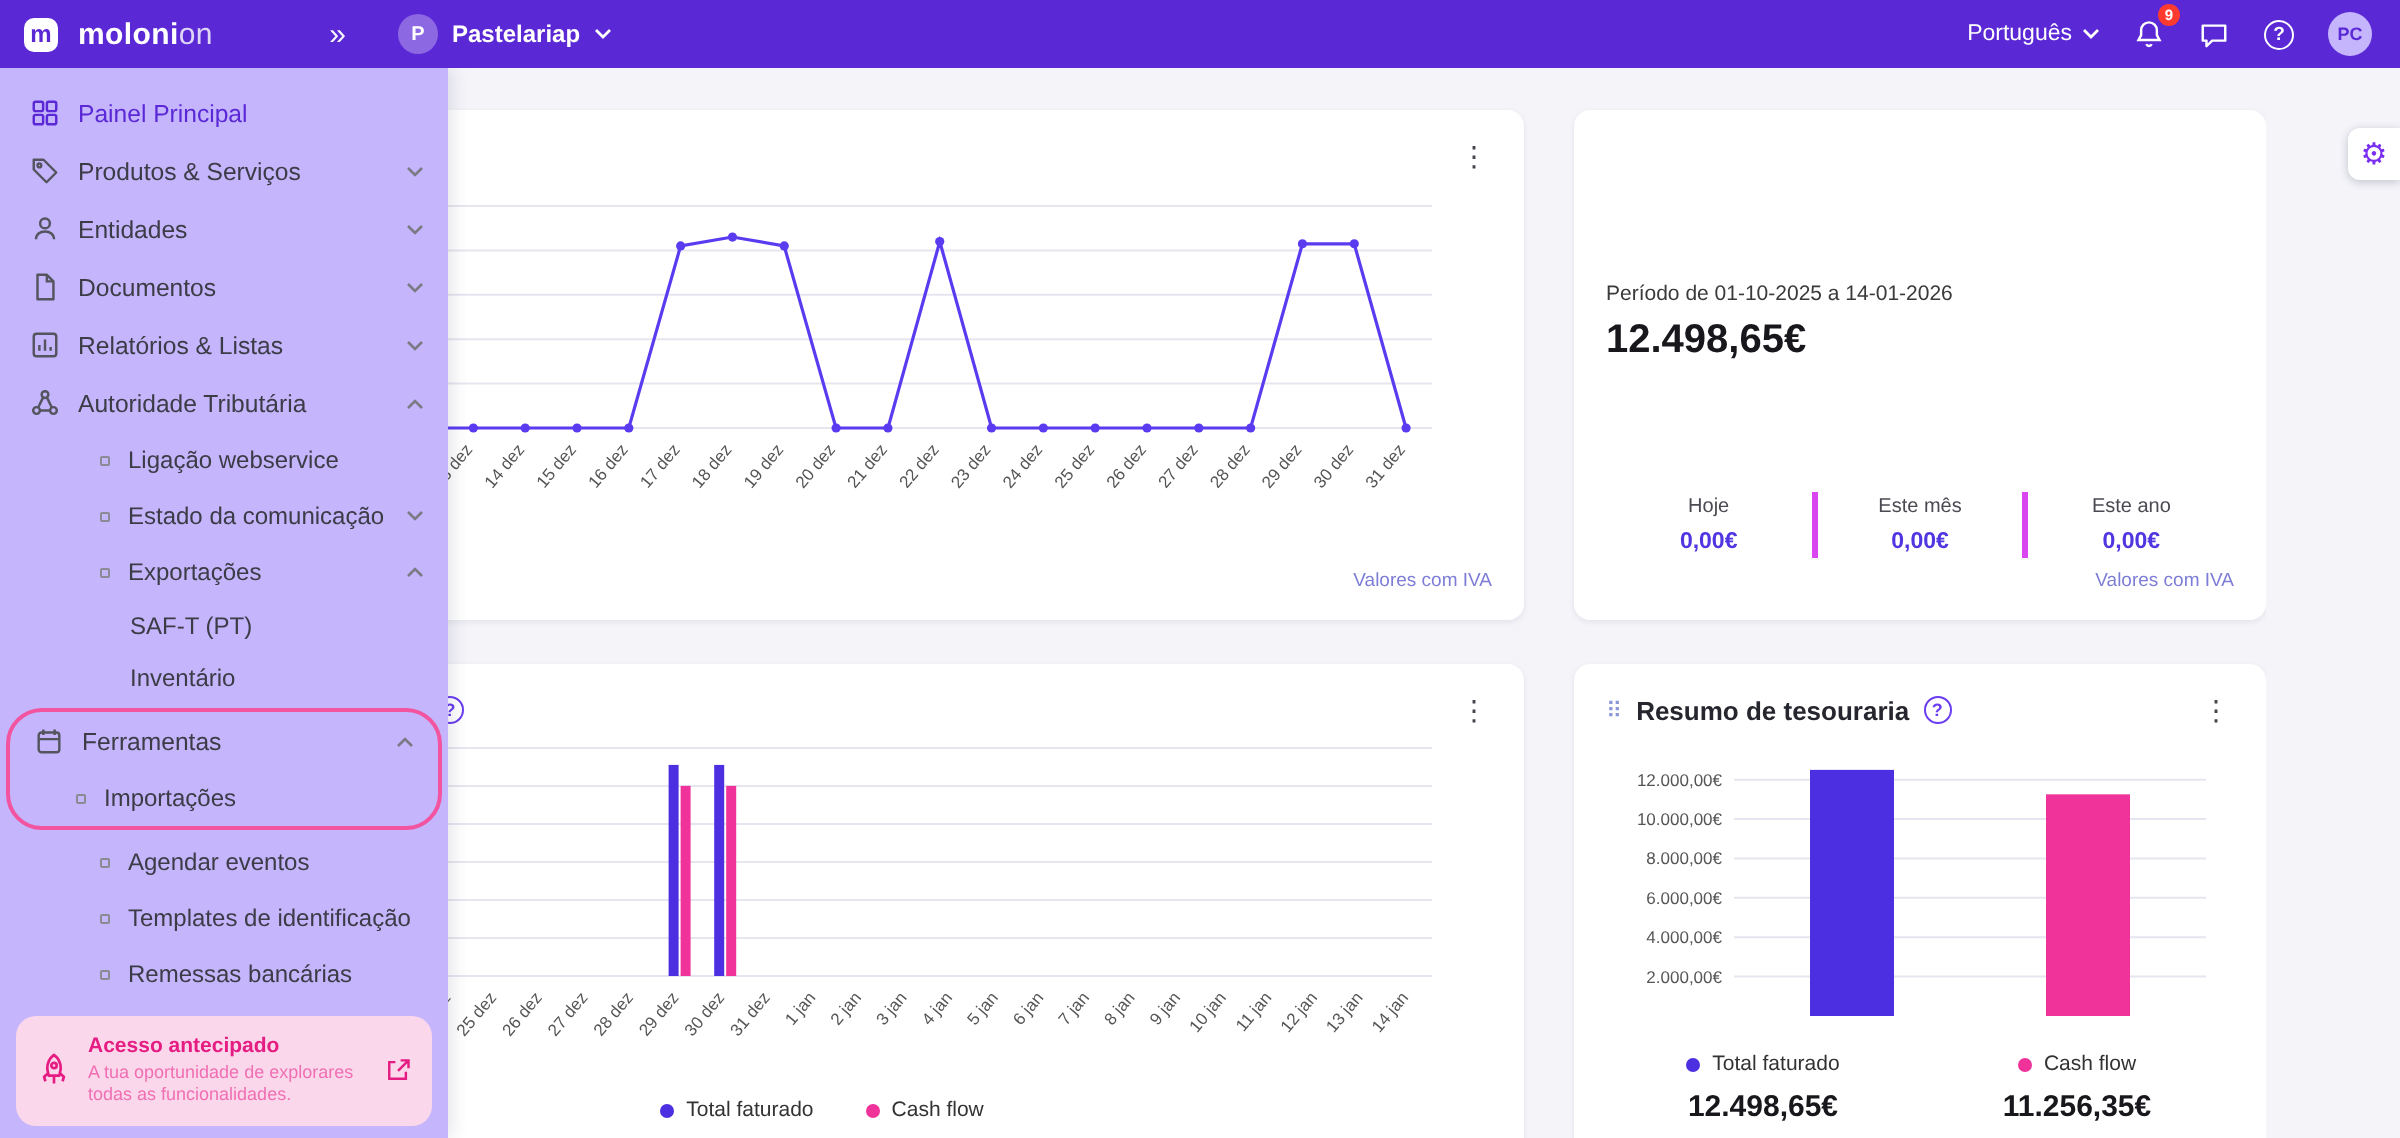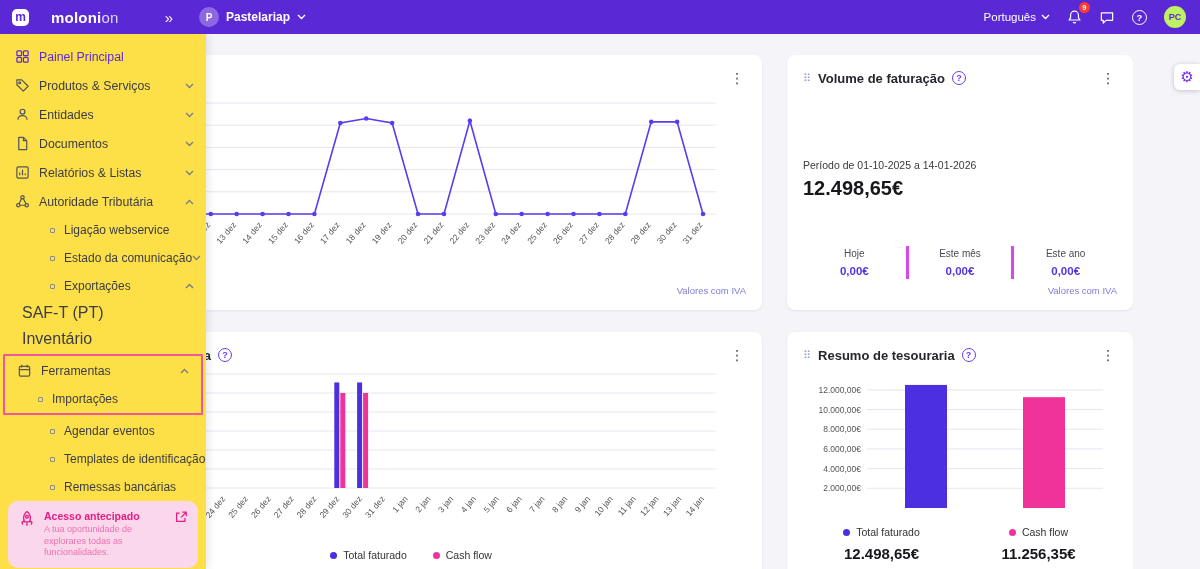--- a/index.html
+++ b/index.html
@@ -6,58 +6,58 @@
   html,body{margin:0;padding:0}
   body{width:1200px;height:569px;overflow:hidden;position:relative;
        font-family:"Liberation Sans",sans-serif;background:#f4f4f9;color:#222}
 
   
   .topbar{position:absolute;top:0;left:0;right:0;height:34px;background:#5b28d6;
           display:flex;align-items:center;z-index:30;color:#fff}
   .brand-zone{width:185px;display:flex;align-items:center;padding:0 12px;flex:none}
   .logo-square{width:17px;height:17px;background:#fff;border-radius:5px;color:#5b28d6;
                font-weight:bold;font-size:12px;display:flex;align-items:center;justify-content:center}
-  .brand-text{margin-left:22px;font-size:15px;font-weight:bold;letter-spacing:.2px}
+  .brand-text{margin-left:10px;font-size:15px;font-weight:bold;letter-spacing:.2px}
   .brand-light{font-weight:400;opacity:.8}
   .expand{margin-left:auto;font-size:15px;opacity:.95;cursor:pointer}
   .expand::before{content:"\00BB"}
   .workspace{display:flex;align-items:center;gap:7px;margin-left:14px;font-size:12px;font-weight:600;cursor:pointer}
   .ws-avatar{width:20px;height:20px;border-radius:50%;background:rgba(255,255,255,.3);
              font-size:10px;display:flex;align-items:center;justify-content:center;font-weight:700}
   .topbar-right{margin-left:auto;display:flex;align-items:center;gap:17px;padding-right:14px;font-size:11.5px}
   .lang{display:flex;align-items:center;gap:5px;cursor:pointer}
   .icon-btn{position:relative;display:flex;cursor:pointer}
   .badge{position:absolute;top:-7px;right:-8px;background:#ff3b30;color:#fff;font-size:7.5px;
          font-weight:700;border-radius:8px;padding:1.5px 3.5px;line-height:1}
   .help-circ{width:15px;height:15px;border:1.4px solid #fff;border-radius:50%;font-size:9.5px;
              font-weight:700;display:flex;align-items:center;justify-content:center}
   .help-circ::before{content:"?"}
-  .user-avatar{width:22px;height:22px;border-radius:50%;background:#bef264;color:#5b28d6;
+  .user-avatar{width:22px;height:22px;border-radius:50%;background:#c4b5fd;color:#5b28d6;
                font-size:9px;font-weight:700;display:flex;align-items:center;justify-content:center;cursor:pointer}
 
   
-  .sidebar{position:absolute;top:34px;left:0;bottom:0;width:206px;background:#fde047;z-index:20;
+  .sidebar{position:absolute;top:34px;left:0;bottom:0;width:224px;background:#c4b5fd;z-index:20;
            box-shadow:2px 0 8px rgba(40,40,80,.12);display:flex;flex-direction:column}
   .nav{padding-top:8px}
   .nav-item{display:flex;align-items:center;height:29px;padding:0 12px 0 14px;font-size:12.3px;
             color:#3c3c46;cursor:pointer;white-space:nowrap}
   .nav-item .ico{width:16px;display:flex;justify-content:center;margin-right:9px;color:#54545e;flex:none}
   .nav-item.active{color:#5b28d6}
   .nav-item.active .ico{color:#5b28d6}
   .chev{margin-left:auto;color:#7a7a84;display:flex;flex:none}
   .chev.up{transform:rotate(180deg)}
   .sub{padding-left:50px;height:28px;font-size:12px}
   .sub .bullet{width:5px;height:5px;border:1px solid #8a8a95;border-radius:1px;margin-right:9px;flex:none}
-  .sub2{padding-left:22px;height:26px;font-size:16px}
-  .hl-box{border:2.5px solid #f2549f;border-radius:1px;margin:2px 3px;overflow:hidden}
+  .sub2{padding-left:65px;height:26px;font-size:12px}
+  .hl-box{border:2.5px solid #f2549f;border-radius:18px;margin:2px 3px;overflow:hidden}
   .hl-box .nav-item{padding-left:11px}
   .hl-box .sub{padding-left:33px}
 
   .promo{margin:8px 8px 6px;margin-top:auto;background:#fbd7ec;border-radius:10px;
-         padding:9px 10px;display:flex;gap:8px;align-items:flex-start}
+         padding:9px 10px;display:flex;gap:8px;align-items:center}
   .promo-text{flex:1;min-width:0}
   .promo-title{font-size:10.5px;font-weight:700;color:#e51d82}
   .promo-body{font-size:9px;color:#f06fb2;line-height:1.3;margin-top:2px}
 
   .gear{position:absolute;top:64px;right:0;width:26px;height:26px;background:#fff;
         border-radius:6px 0 0 6px;box-shadow:0 1px 5px rgba(20,20,60,.22);display:flex;
         align-items:center;justify-content:center;color:#7a2ff0;font-size:15px;z-index:25;cursor:pointer}
   .gear::before{content:"\2699"}
 
   
@@ -398,26 +398,20 @@
           <text x="523.409090909091" y="134" font-size="8.5" fill="#555" text-anchor="end" transform="rotate(-50 523.409090909091 134)">27 dez</text>
           <text x="549.3181818181818" y="134" font-size="8.5" fill="#555" text-anchor="end" transform="rotate(-50 549.3181818181818 134)">28 dez</text>
           <text x="575.2272727272727" y="134" font-size="8.5" fill="#555" text-anchor="end" transform="rotate(-50 575.2272727272727 134)">29 dez</text>
           <text x="601.1363636363636" y="134" font-size="8.5" fill="#555" text-anchor="end" transform="rotate(-50 601.1363636363636 134)">30 dez</text>
           <text x="627.0454545454545" y="134" font-size="8.5" fill="#555" text-anchor="end" transform="rotate(-50 627.0454545454545 134)">31 dez</text>
         </svg></div>
     <div class="footnote">Valores com IVA</div>
   </section>
 
   <section class="card">
-    <div class="card-head">
-      <span class="drag"></span>
-      <span class="card-title">Volume de faturação</span>
-      <span class="help"></span>
-      <span class="menu"></span>
-    </div>
     <div class="period">Período de 01-10-2025 a 14-01-2026</div>
     <div class="total">12.498,65€</div>
     <div class="stats">
       <div class="stat">
         <div class="stat-label">Hoje</div>
         <div class="stat-value">0,00€</div>
       </div>
       <div class="stat">
         <div class="stat-label">Este mês</div>
         <div class="stat-value">0,00€</div>

